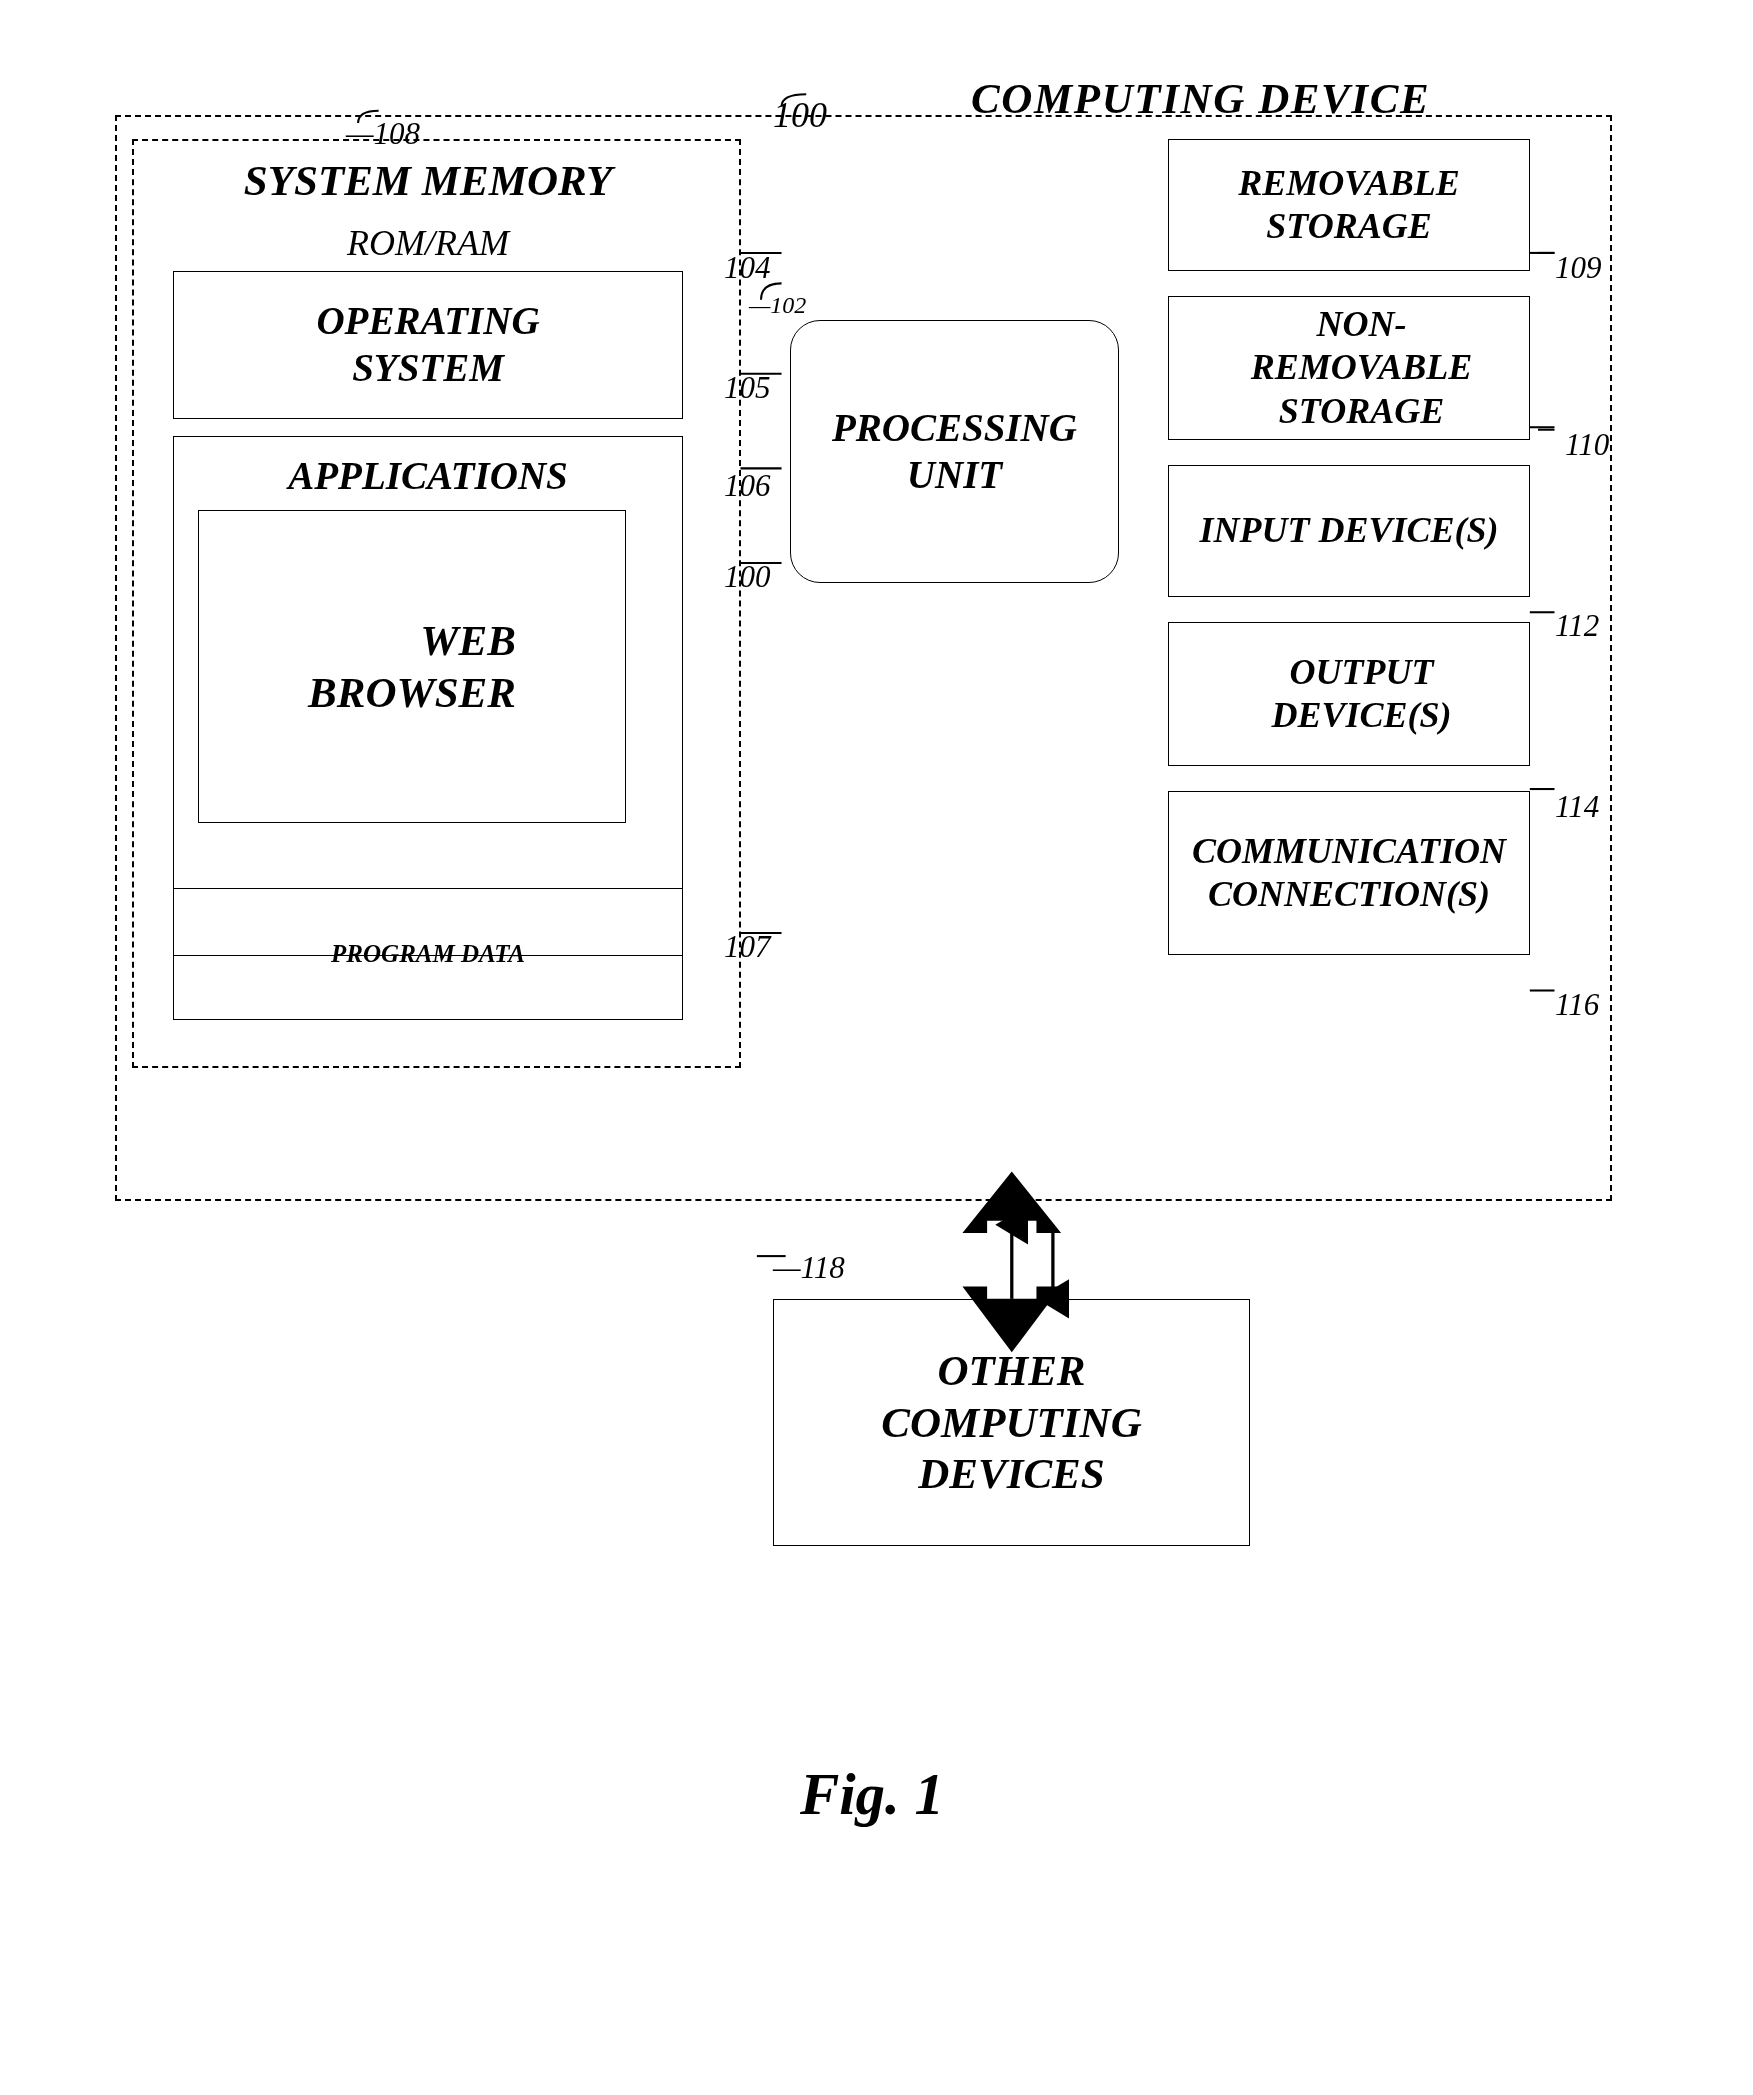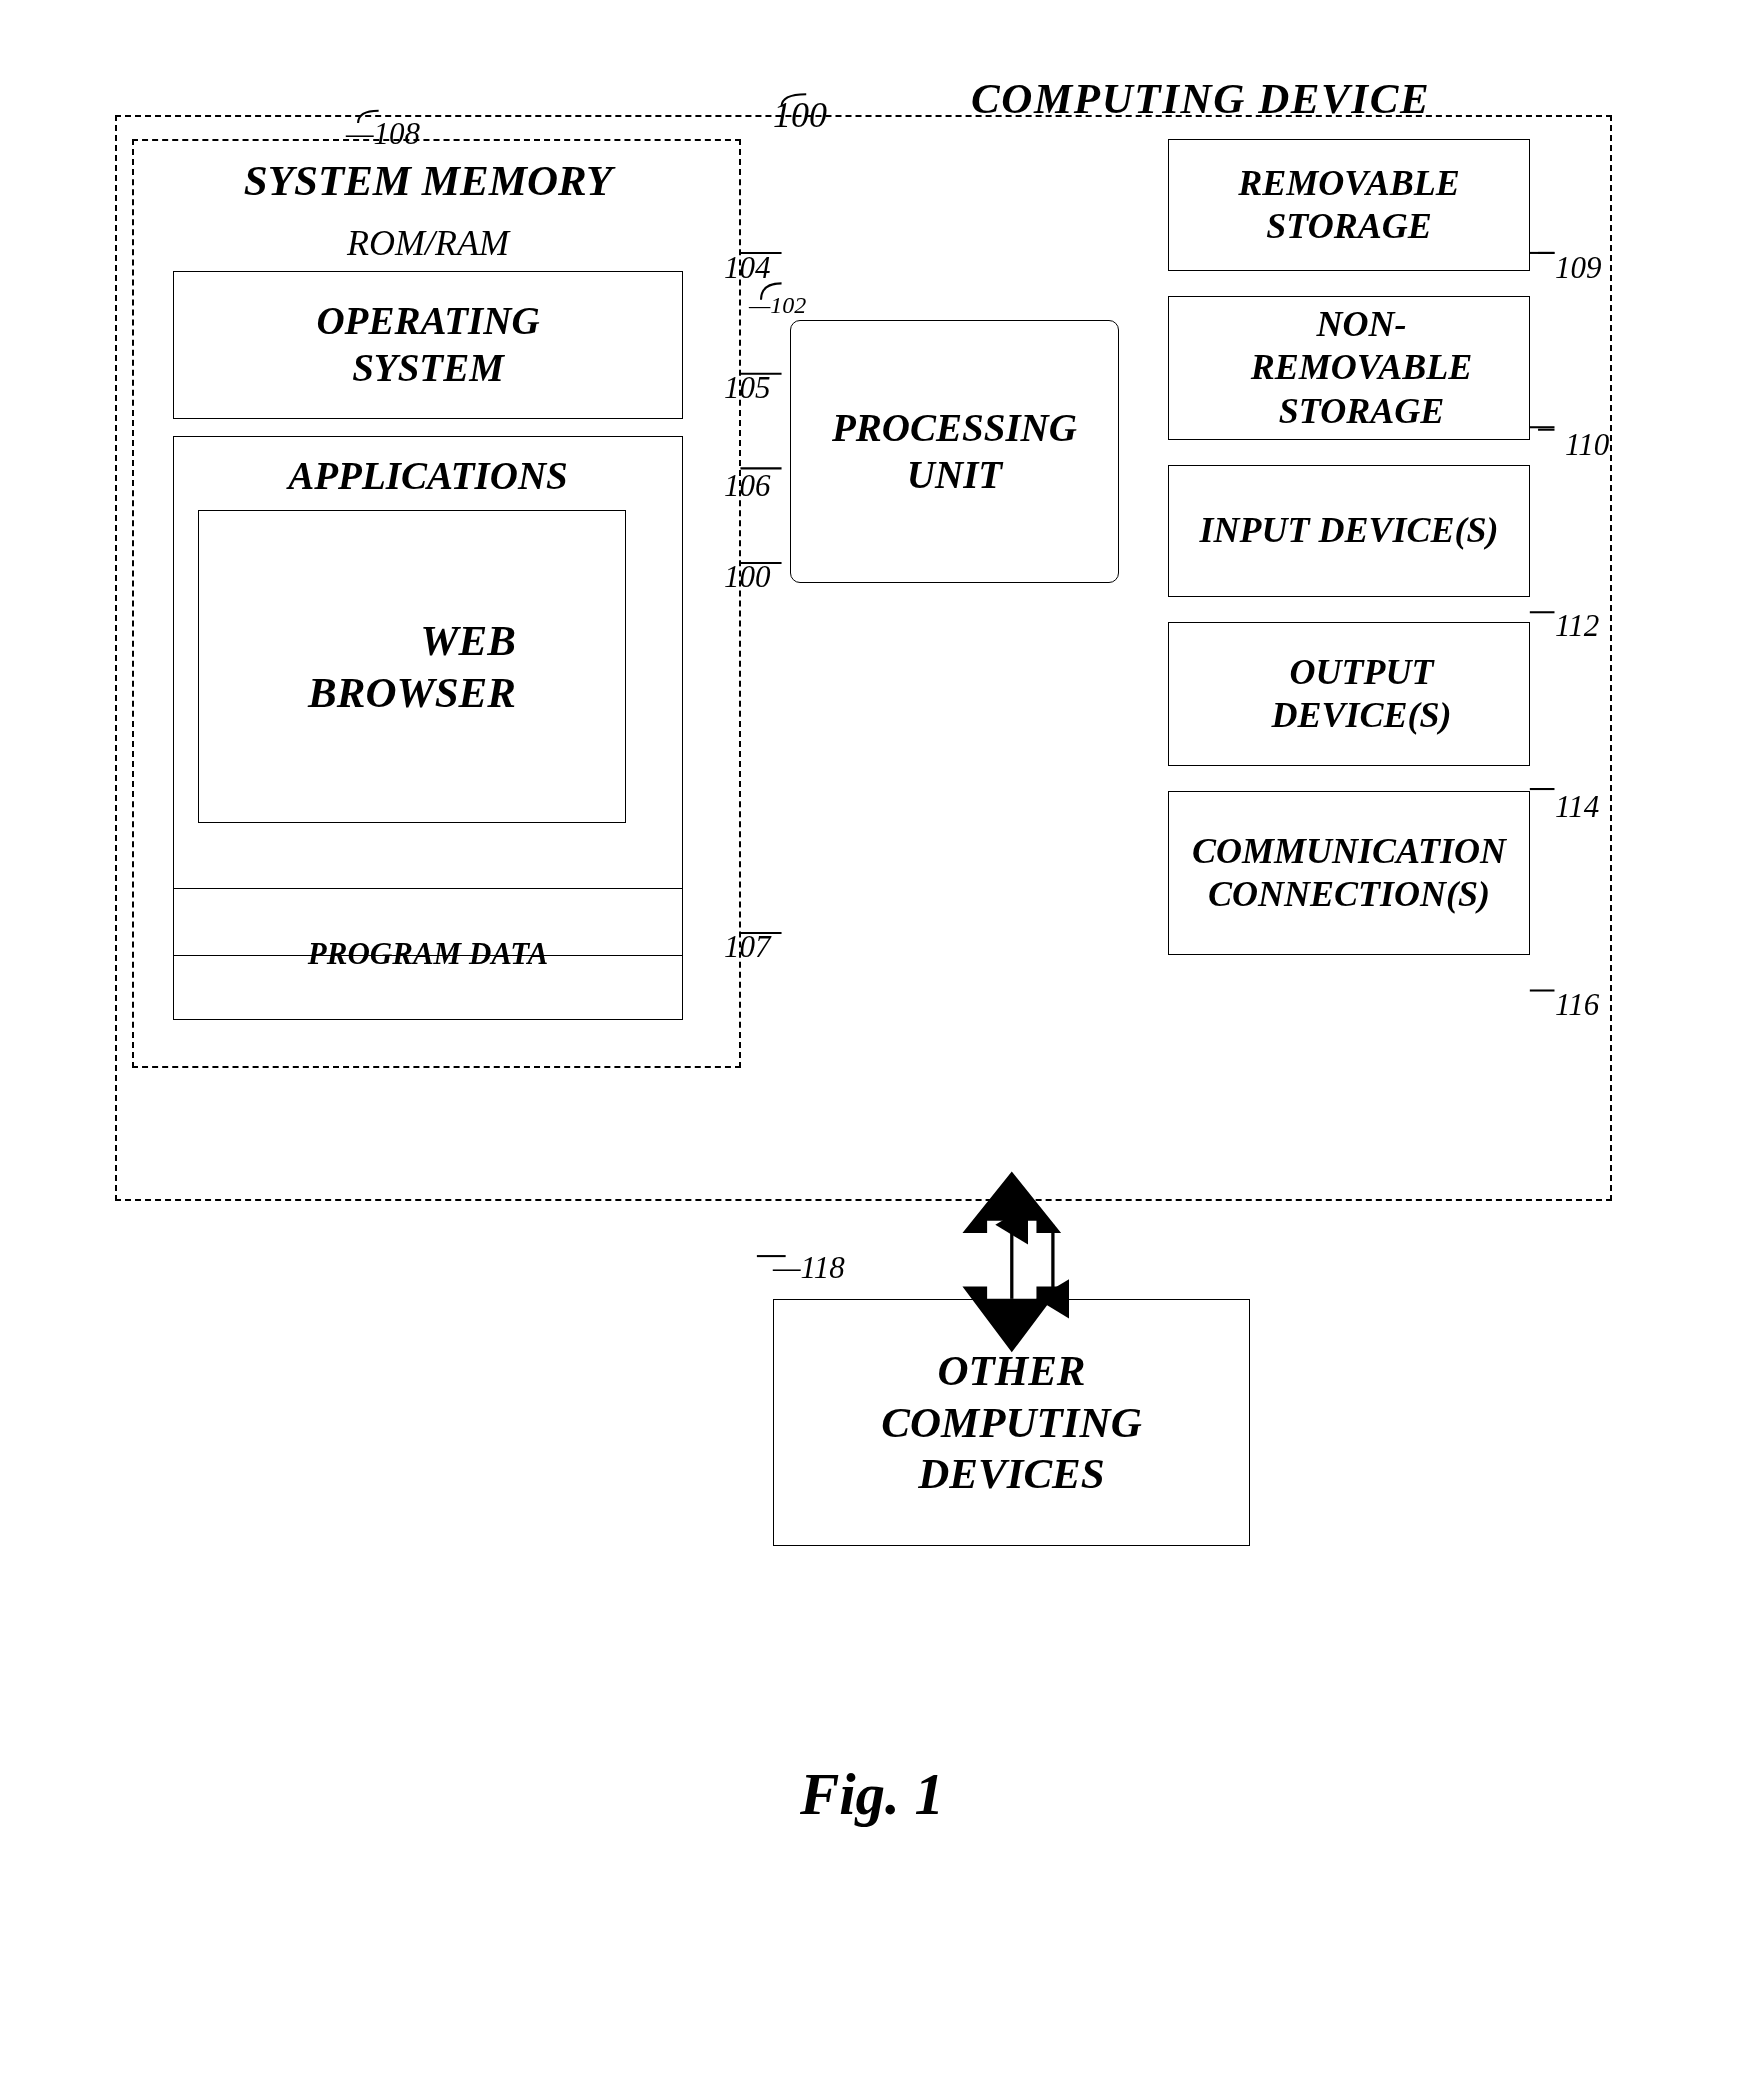--- a/index.html
+++ b/index.html
@@ -150,35 +150,35 @@
       left: 107px;
       width: 510px;
       height: 132px;
       border: 1.6px solid #000;
       display: flex;
       align-items: center;
       justify-content: center;
     }
 
     .program-data-label {
-      font-size: 31px;
+      font-size: 25px;
       font-style: italic;
       font-weight: bold;
       text-align: left;
     }
 
     
     .processing-unit-box {
       position: absolute;
       top: 271px;
       left: 724px;
       width: 329px;
       height: 263px;
       border: 1.6px solid #000;
-      border-radius: 10px;
+      border-radius: 30px;
       display: flex;
       align-items: center;
       justify-content: center;
     }
 
     .processing-unit-label {
       font-size: 39px;
       font-style: italic;
       font-weight: bold;
       text-align: center;

